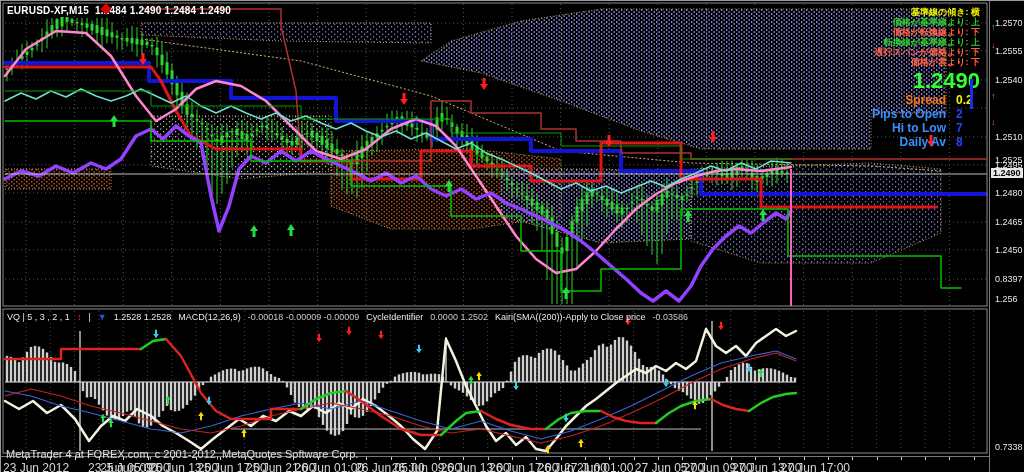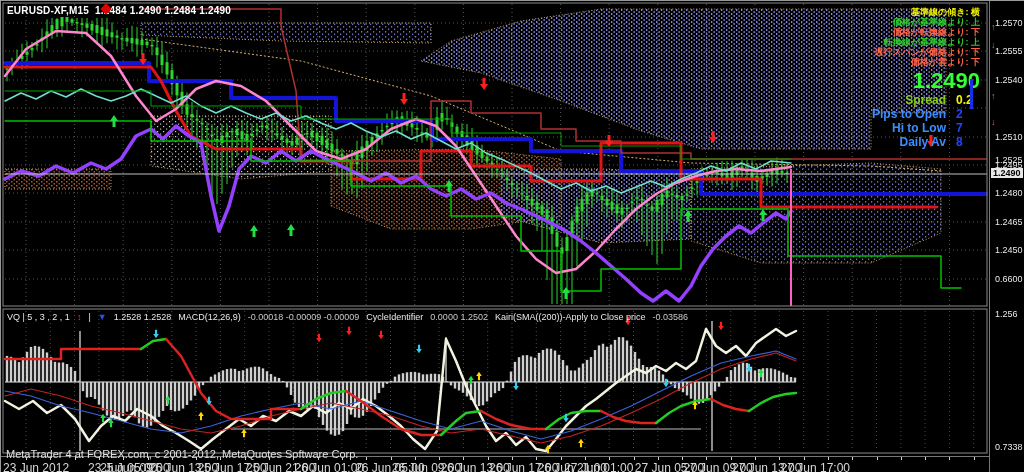--- a/index.html
+++ b/index.html
@@ -724,21 +724,21 @@
         <div class="jp-line" style="color: rgb(245, 245, 0);">基準線の傾き: 横</div>
         <div class="jp-line" style="color: rgb(46, 204, 46);">価格が基準線より: 上</div>
         <div class="jp-line" style="color: rgb(255, 99, 71);">価格が転換線より: 下</div>
         <div class="jp-line" style="color: rgb(46, 204, 46);">転換線が基準線より: 上</div>
         <div class="jp-line" style="color: rgb(255, 99, 71);">遅行スパンが価格より: 下</div>
         <div class="jp-line" style="color: rgb(255, 99, 71);">価格が雲より: 下</div>
       </div>
     <div id="big-price">1.2490</div>
     <div id="stat-rows">
         <div class="stat-row">
-          <span class="stat-label" style="color: #84cc16;">Spread</span>
+          <span class="stat-label" style="color: #f97316;">Spread</span>
           <span class="stat-value" style="color: rgb(245, 245, 0);">0.2</span>
         </div>
         <div class="stat-row">
           <span class="stat-label" style="color: rgb(58, 142, 255);">Pips to Open</span>
           <span class="stat-value" style="color: rgb(34, 68, 255);">2</span>
         </div>
         <div class="stat-row">
           <span class="stat-label" style="color: rgb(58, 142, 255); text-align: center;">Hi to Low</span>
           <span class="stat-value" style="color: rgb(34, 68, 255);">7</span>
         </div>
@@ -753,23 +753,23 @@
   <div id="price-scale">
       <div class="scale-tick" style="top: 17px;">1.2570</div>
       <div class="scale-tick" style="top: 45px;">1.2555</div>
       <div class="scale-tick" style="top: 74px;">1.2540</div>
       <div class="scale-tick" style="top: 118px; margin-top: 36px;">1.2525</div>
       <div class="scale-tick" style="top: 131px;">1.2510</div>
       <div class="scale-tick" style="top: 159px;">1.2495</div>
       <div class="scale-tick" style="top: 187px;">1.2480</div>
       <div class="scale-tick" style="top: 216px;">1.2465</div>
       <div class="scale-tick" style="top: 244px;">1.2450</div>
-      <div class="scale-tick" style="top: 273px;">0.6600</div>
+      <div class="scale-tick" style="top: 273px;">0.8397</div>
       <div class="scale-current" style="top: 167px;">1.2490</div>
-      <div class="scale-tick" style="top: 308px;">1.256</div>
+      <div class="scale-tick" style="top: 293px;">1.256</div>
       <div class="scale-tick" style="top: 441px;">0.7338</div>
       <div class="scale-tick" style="top: 21px; left: 1px; color: rgb(46, 204, 46); font-weight: bold;">↑</div>
       <div class="scale-tick" style="top: 39px; left: 1px; color: rgb(255, 99, 71); font-weight: bold;">↓</div>
       <div class="scale-tick" style="top: 90px; left: 1px; color: rgb(46, 204, 46); font-weight: bold;">↑</div>
       <div class="scale-tick" style="top: 116px; left: 1px; color: rgb(255, 99, 71); font-weight: bold;">↓</div>
     </div>
 
   <div class="txt" id="indicator-header"><span style="color: rgb(232, 232, 232);">VQ | 5 , 3 , 2 , 1</span><span style="color: rgb(255, 51, 51);">↕</span><span style="color: rgb(232, 232, 232);">|</span><span style="color: rgb(45, 79, 224);">▼</span><span style="color: rgb(232, 232, 232);">1.2528 1.2528</span><span style="color: rgb(232, 232, 232);">MACD(12,26,9)</span><span style="color: rgb(200, 200, 200);">-0.00018 -0.00009 -0.00009</span><span style="color: rgb(232, 232, 232);">CycleIdentifier</span><span style="color: rgb(200, 200, 200);">0.0000 1.2502</span><span style="color: rgb(232, 232, 232);">Kairi(SMA((200))-Apply to Close price</span><span style="color: rgb(200, 200, 200);">-0.03586</span></div>
 
   <div class="txt" id="watermark">MetaTrader 4 at FOREX.com, c 2001-2012, MetaQuotes Software Corp.</div>

